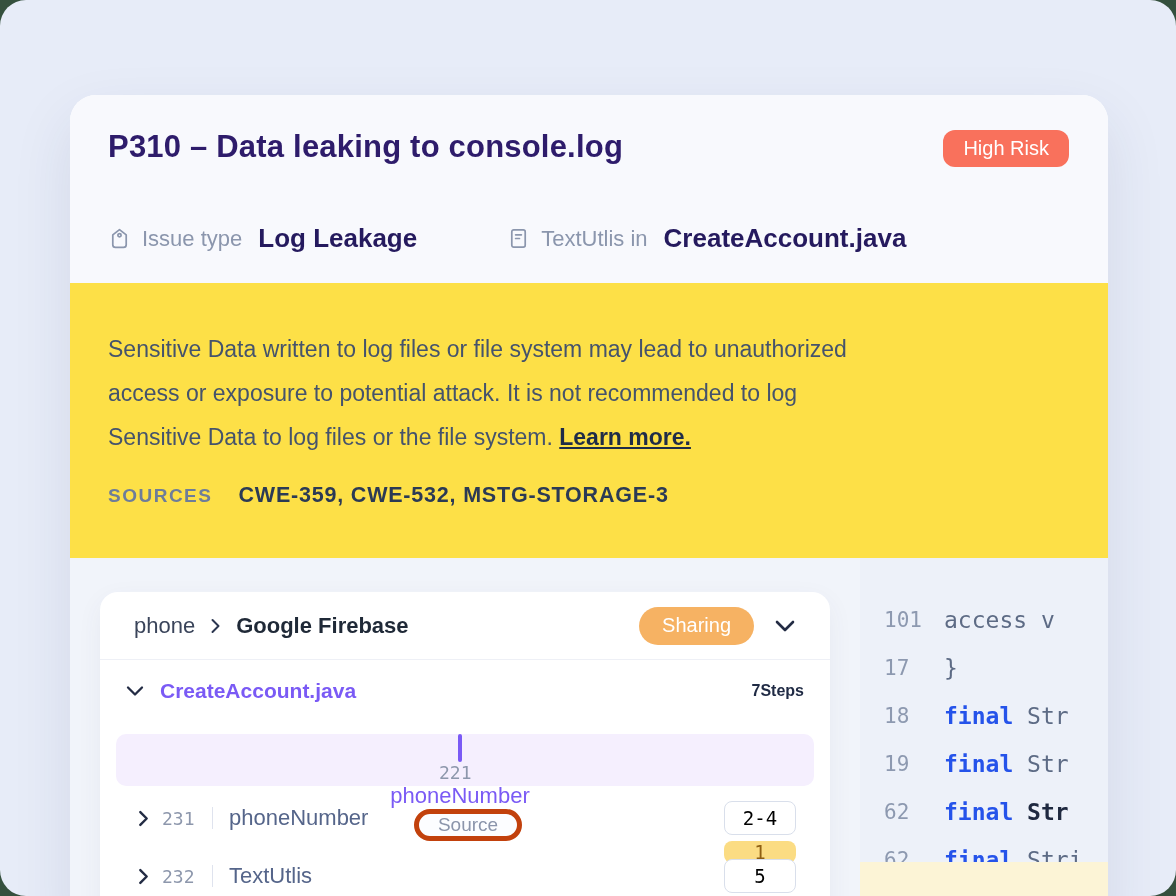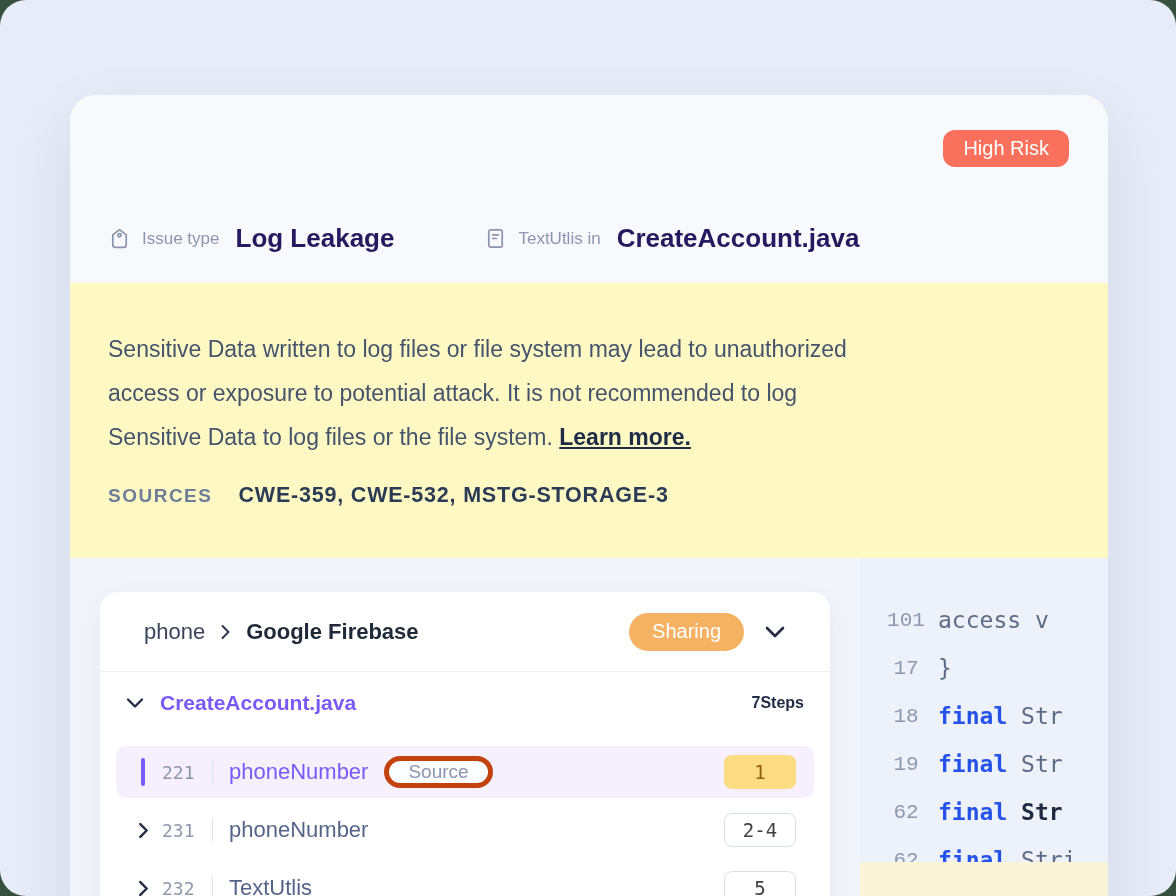--- a/index.html
+++ b/index.html
@@ -15,92 +15,93 @@
           box-shadow:0 24px 60px rgba(40,50,90,.10); }
 
   .card-header { position:relative; height:188px; background:#f8f9fd; padding:34px 38px 0; }
   .page-title { font-size:31px; font-weight:700; color:#2e1c6b; letter-spacing:.2px; }
   .risk-badge { position:absolute; top:35px; right:39px; height:37px; padding:8px 20px;
                 display:flex; align-items:center; background:#f9715c; color:#ffffff;
                 font-size:20px; font-weight:500; border-radius:12px; }
   .meta-row { position:absolute; left:38px; top:128px; display:flex; align-items:center; gap:90px; }
   .meta-item { display:flex; align-items:center; }
   .meta-item svg { display:block; margin-right:11px; }
-  .meta-label { font-size:17px; color:#8b96ad; margin-right:16px; }
+  .meta-label { font-size:22px; color:#8b96ad; margin-right:16px; }
   .meta-value { font-size:26px; font-weight:700; color:#251a5e; }
 
-  .card-white { height:275px; background:#fef9c3; padding:44px 38px 0; }
+  .card-white { height:275px; background:#fde047; padding:44px 38px 0; }
   .desc-line { font-size:23px; line-height:44px; color:#45536c; }
   .learn-more { color:#1f2c48; font-weight:700; text-decoration:underline; cursor:pointer; }
   .sources-row { margin-top:24px; display:flex; align-items:baseline; gap:26px; }
   .sources-label { font-size:19px; font-weight:700; color:#6e7d99; letter-spacing:1.5px; }
   .sources-value { font-size:21.5px; font-weight:700; color:#2b3a55; letter-spacing:.8px; }
 
   
   .card-bottom { display:flex; height:377px; }
   .bottom-left { width:790px; background:#f1f4fa; }
   .code-panel  { flex:1; background:#edf1f9; position:relative; overflow:hidden;
                  font-family:"DejaVu Sans Mono", monospace; padding:38px 0 0 24px; }
 
   
   .flow-panel { margin:34px 0 0 30px; width:730px; height:360px; background:#ffffff;
                 border-radius:18px; box-shadow:0 8px 26px rgba(60,70,110,.06); overflow:hidden; }
-  .flow-header { height:80px; display:flex; align-items:center; padding:0 44px;
+  .flow-header { height:68px; display:flex; align-items:center; padding:0 34px;
                  border-bottom:1px solid #eef0f6; }
   .crumb-src { font-size:22px; color:#3a445a; }
   .crumb-sep { margin:0 14px; display:flex; }
   .crumb-dst { font-size:22px; font-weight:700; color:#1f2937; }
   .sharing-badge { margin-left:auto; height:38px; padding:0 23px; border-radius:19px;
                    background:#f6b263; color:#ffffff; font-size:20px; font-weight:400;
                    display:flex; align-items:center; }
   .flow-collapse { margin-left:20px; display:flex; cursor:pointer; }
 
   .file-row { height:62px; display:flex; align-items:center; padding:0 26px; }
   .file-caret { display:flex; margin-right:16px; cursor:pointer; }
   .file-name { font-size:21px; font-weight:700; color:#7a5af5; }
   .file-steps { margin-left:auto; font-size:16px; font-weight:600; color:#1f2a44; }
 
   .steps { padding:12px 16px 0; }
   .step-row { height:52px; margin-bottom:6px; display:flex; align-items:center;
               border-radius:10px; padding:0 18px 0 8px; }
-  .step-row.active { background:#f5effe; }
+  .step-row.active { background:#f5effe;flex-direction:column; }
   .step-lead { width:38px; display:flex; align-items:center; justify-content:center; }
   .accent-bar { width:4px; height:28px; border-radius:3px; background:#7a5af5; }
   .step-num { width:42px; font-family:"DejaVu Sans Mono", monospace; font-size:18px; color:#8d97ac; }
   .step-div { width:1px; height:22px; background:#dfe3ee; margin:0 16px 0 8px; }
   .step-name { font-size:22px; color:#55658a; }
   .step-row.active .step-name { color:#7a5af5; }
   .source-pill { margin-left:16px; height:32px; padding:0 19px; border-radius:16px;
                  background:#fcfdff; border:5px solid #c2410c; color:#8b95ab;
                  font-size:19px; display:flex; align-items:center; }
   .step-badge { margin-left:auto; width:72px; height:34px; border-radius:8px;
                 display:flex; align-items:center; justify-content:center;
                 font-family:"DejaVu Sans Mono", monospace; font-size:19px; }
   .step-badge.amber { background:#fbdc83; color:#8f5f12; }
-  .step-badge.outline { background:#ffffff; border:1.5px solid #d9dfeb; color:#404040; }
+  .step-badge.outline { background:#ffffff; border:1.5px solid #d9dfeb; color:#000000; }
 
   
   .code-line { height:48px; display:flex; align-items:center; font-size:23px; }
   .code-line span { white-space:pre; }
-  .ln { display:inline-block; width:44px; text-align:center; margin-right:10px;
-        color:#8d99b0; font-size:21px;font-family:Liberation Mono, monospace; }
+  .ln { display:inline-block; width:44px; text-align:left; margin-right:16px;
+        color:#8d99b0; font-size:21px; }
   .kw { color:#2553ea; font-weight:700; }
   .pl { color:#5d6b85; }
   .pl.em { color:#1f2940; font-weight:700; }
   .hl-band { position:absolute; left:0; right:0; top:304px; bottom:-40px; background:#fcf4d6; }
   .hl-band .code-line { margin:26px 0 0 24px; }
 </style>
 </head>
 <body>
 
 <div class="stage">
   <div class="screen">
     <div class="card">
 
       <div class="card-header">
+        <div class="page-title">P310 – Data leaking to console.log</div>
         <div class="risk-badge">High Risk</div>
 
         <div class="meta-row">
           <div class="meta-item">
             <span>
               <svg width="23" height="23" viewBox="0 0 24 24" fill="none" stroke="#8b96ad" stroke-width="1.8" stroke-linejoin="round">
                 <path d="M12 2.8 L19 8.2 V18.4 Q19 21.2 16.2 21.2 H7.8 Q5 21.2 5 18.4 V8.2 Z"></path>
                 <circle cx="12" cy="8.6" r="1.7"></circle>
               </svg>
             </span>

